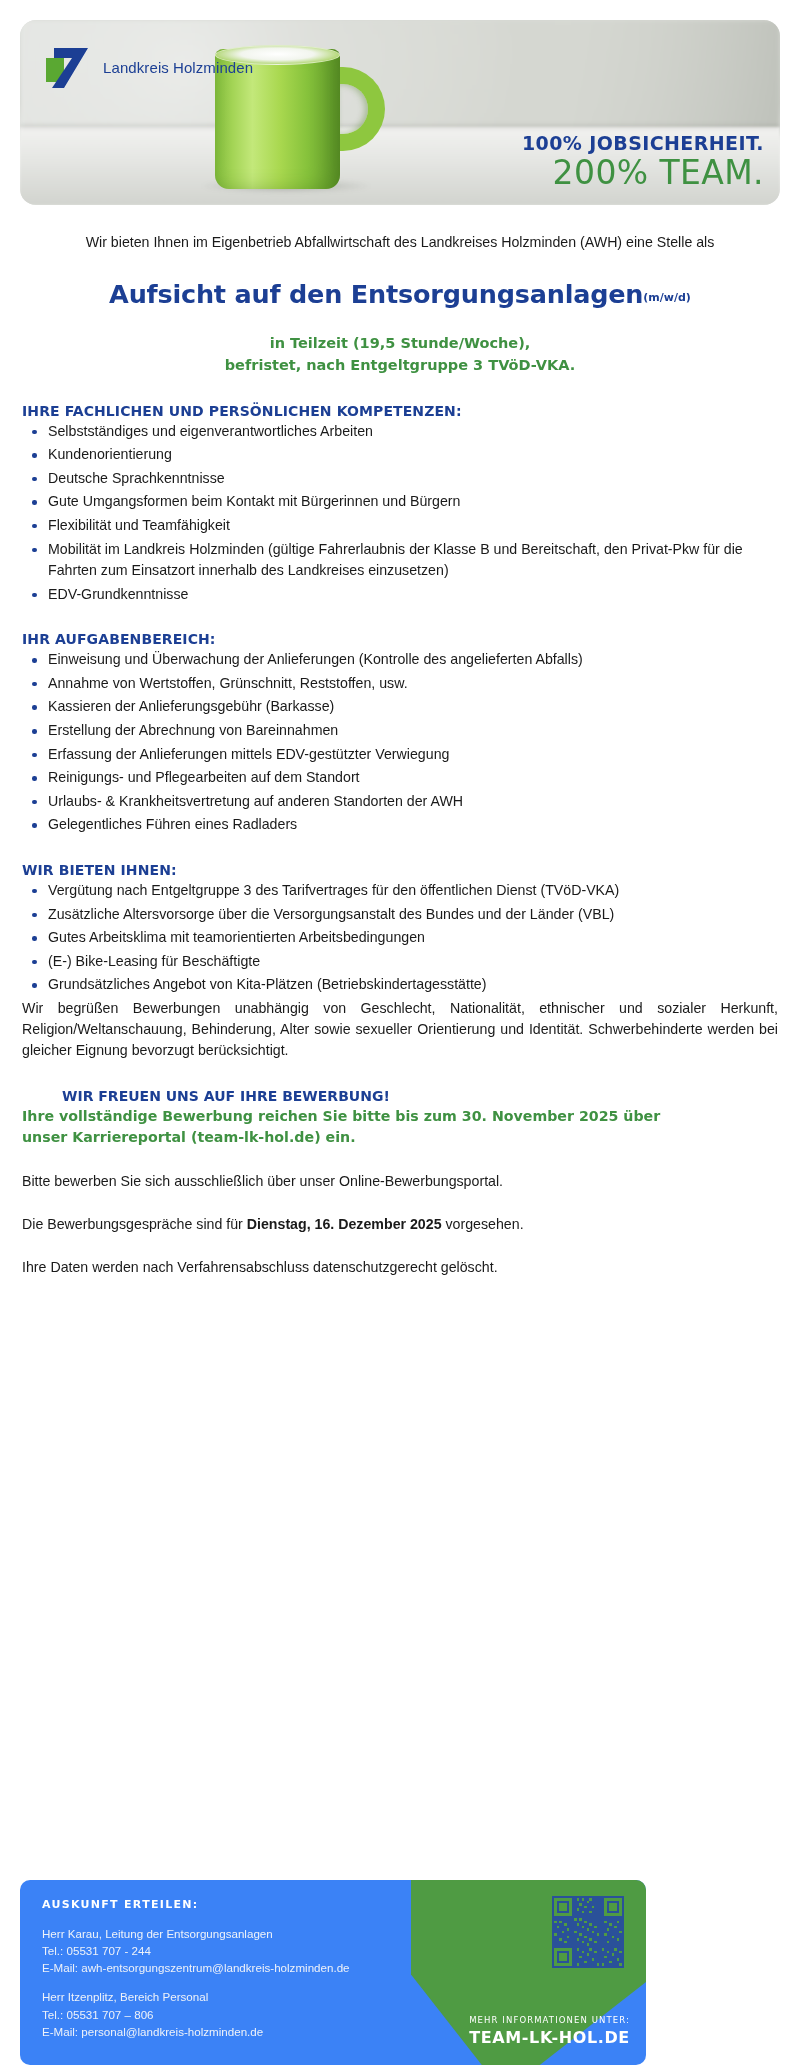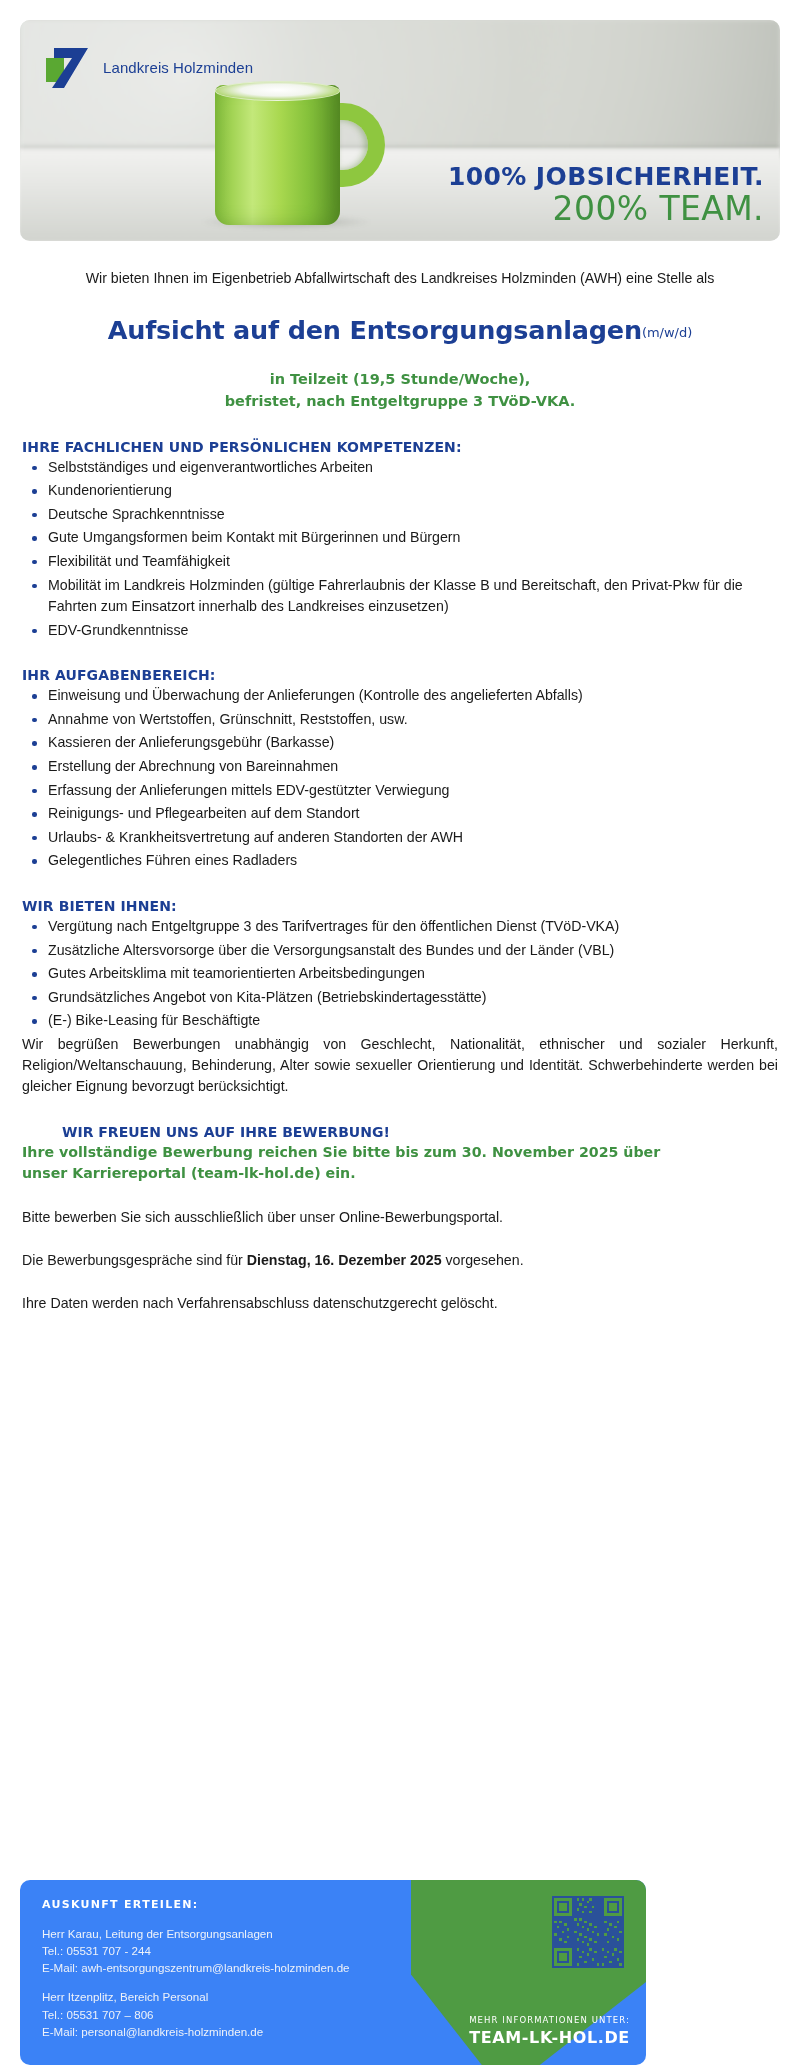--- a/index.html
+++ b/index.html
@@ -21,22 +21,22 @@
     position: relative;
     width: 800px;
     height: 2067px;
     padding: 0;
   }
 
   
   .banner {
     position: relative;
     margin: 20px 20px 0 20px;
-    height: 221px;
-    border-radius: 10px;
+    height: 185px;
+    border-radius: 16px;
     overflow: hidden;
     background:
       linear-gradient(180deg, #d9dbd6 0%, #cfd2cc 45%, #e8e9e6 62%, #f4f4f2 75%, #e3e4e1 100%);
   }
   
   .banner .bg-blur-a {
     position: absolute; left: 0; top: 0; width: 100%; height: 62%;
     background:
       radial-gradient(circle at 22% 40%, rgba(255,255,255,.55) 0%, rgba(255,255,255,0) 55%),
       radial-gradient(circle at 62% 18%, rgba(214,216,210,.9) 0%, rgba(214,216,210,0) 60%),
@@ -123,21 +123,21 @@
   .slogan {
     position: absolute;
     right: 16px;
     bottom: 14px;
     text-align: right;
     z-index: 7;
     font-family: "DejaVu Sans", sans-serif;
   }
   .slogan-line1 {
     color: #1c3f94;
-    font-size: 25px;
+    font-size: 19px;
     font-weight: 700;
     letter-spacing: .4px;
     line-height: 1.05;
     white-space: nowrap;
   }
   .slogan-line2 {
     color: #3f9142;
     font-size: 33px;
     font-weight: 400;
     letter-spacing: .4px;
@@ -165,22 +165,22 @@
     text-align: center;
     margin-top: 26px;
     color: #1c3f94;
     font-family: "DejaVu Sans", sans-serif;
     font-weight: 700;
     font-size: 25.5px;
     letter-spacing: -.2px;
     line-height: 1.15;
   }
   .job-title .mwd {
-    font-size: 13px;
-    font-weight: 400;
+    font-size: 11px;
+    font-weight: 700;
     letter-spacing: 0;
     vertical-align: 2px;
   }
 
   .terms {
     text-align: center;
     margin-top: 22px;
     color: #3f9142;
     font-weight: 700;
     font-size: 14.5px;
@@ -419,22 +419,22 @@
         <li>Gelegentliches Führen eines Radladers</li>
       </ul>
     </div>
 
     <div class="section">
       <div class="section-head">WIR BIETEN IHNEN:</div>
       <ul class="bullets">
         <li>Vergütung nach Entgeltgruppe 3 des Tarifvertrages für den öffentlichen Dienst (TVöD-VKA)</li>
         <li>Zusätzliche Altersvorsorge über die Versorgungsanstalt des Bundes und der Länder (VBL)</li>
         <li>Gutes Arbeitsklima mit teamorientierten Arbeitsbedingungen</li>
+        <li>(E-) Bike-Leasing für Beschäftigte</li>
         <li>Grundsätzliches Angebot von Kita-Plätzen (Betriebskindertagesstätte)</li>
-        <li>(E-) Bike-Leasing für Beschäftigte</li>
       </ul>
       <p class="equal-paragraph">Wir begrüßen Bewerbungen unabhängig von Geschlecht, Nationalität, ethnischer und sozialer Herkunft, Religion/Weltanschauung, Behinderung, Alter sowie sexueller Orientierung und Identität. Schwerbehinderte werden bei gleicher Eignung bevorzugt berücksichtigt.</p>
     </div>
 
     <div class="section">
       <div class="apply-head">WIR FREUEN UNS AUF IHRE BEWERBUNG!</div>
       <div class="apply-green">
         <div>Ihre vollständige Bewerbung reichen Sie bitte bis zum 30. November 2025 über</div>
         <div>unser Karriereportal (team-lk-hol.de) ein.</div>
       </div>

